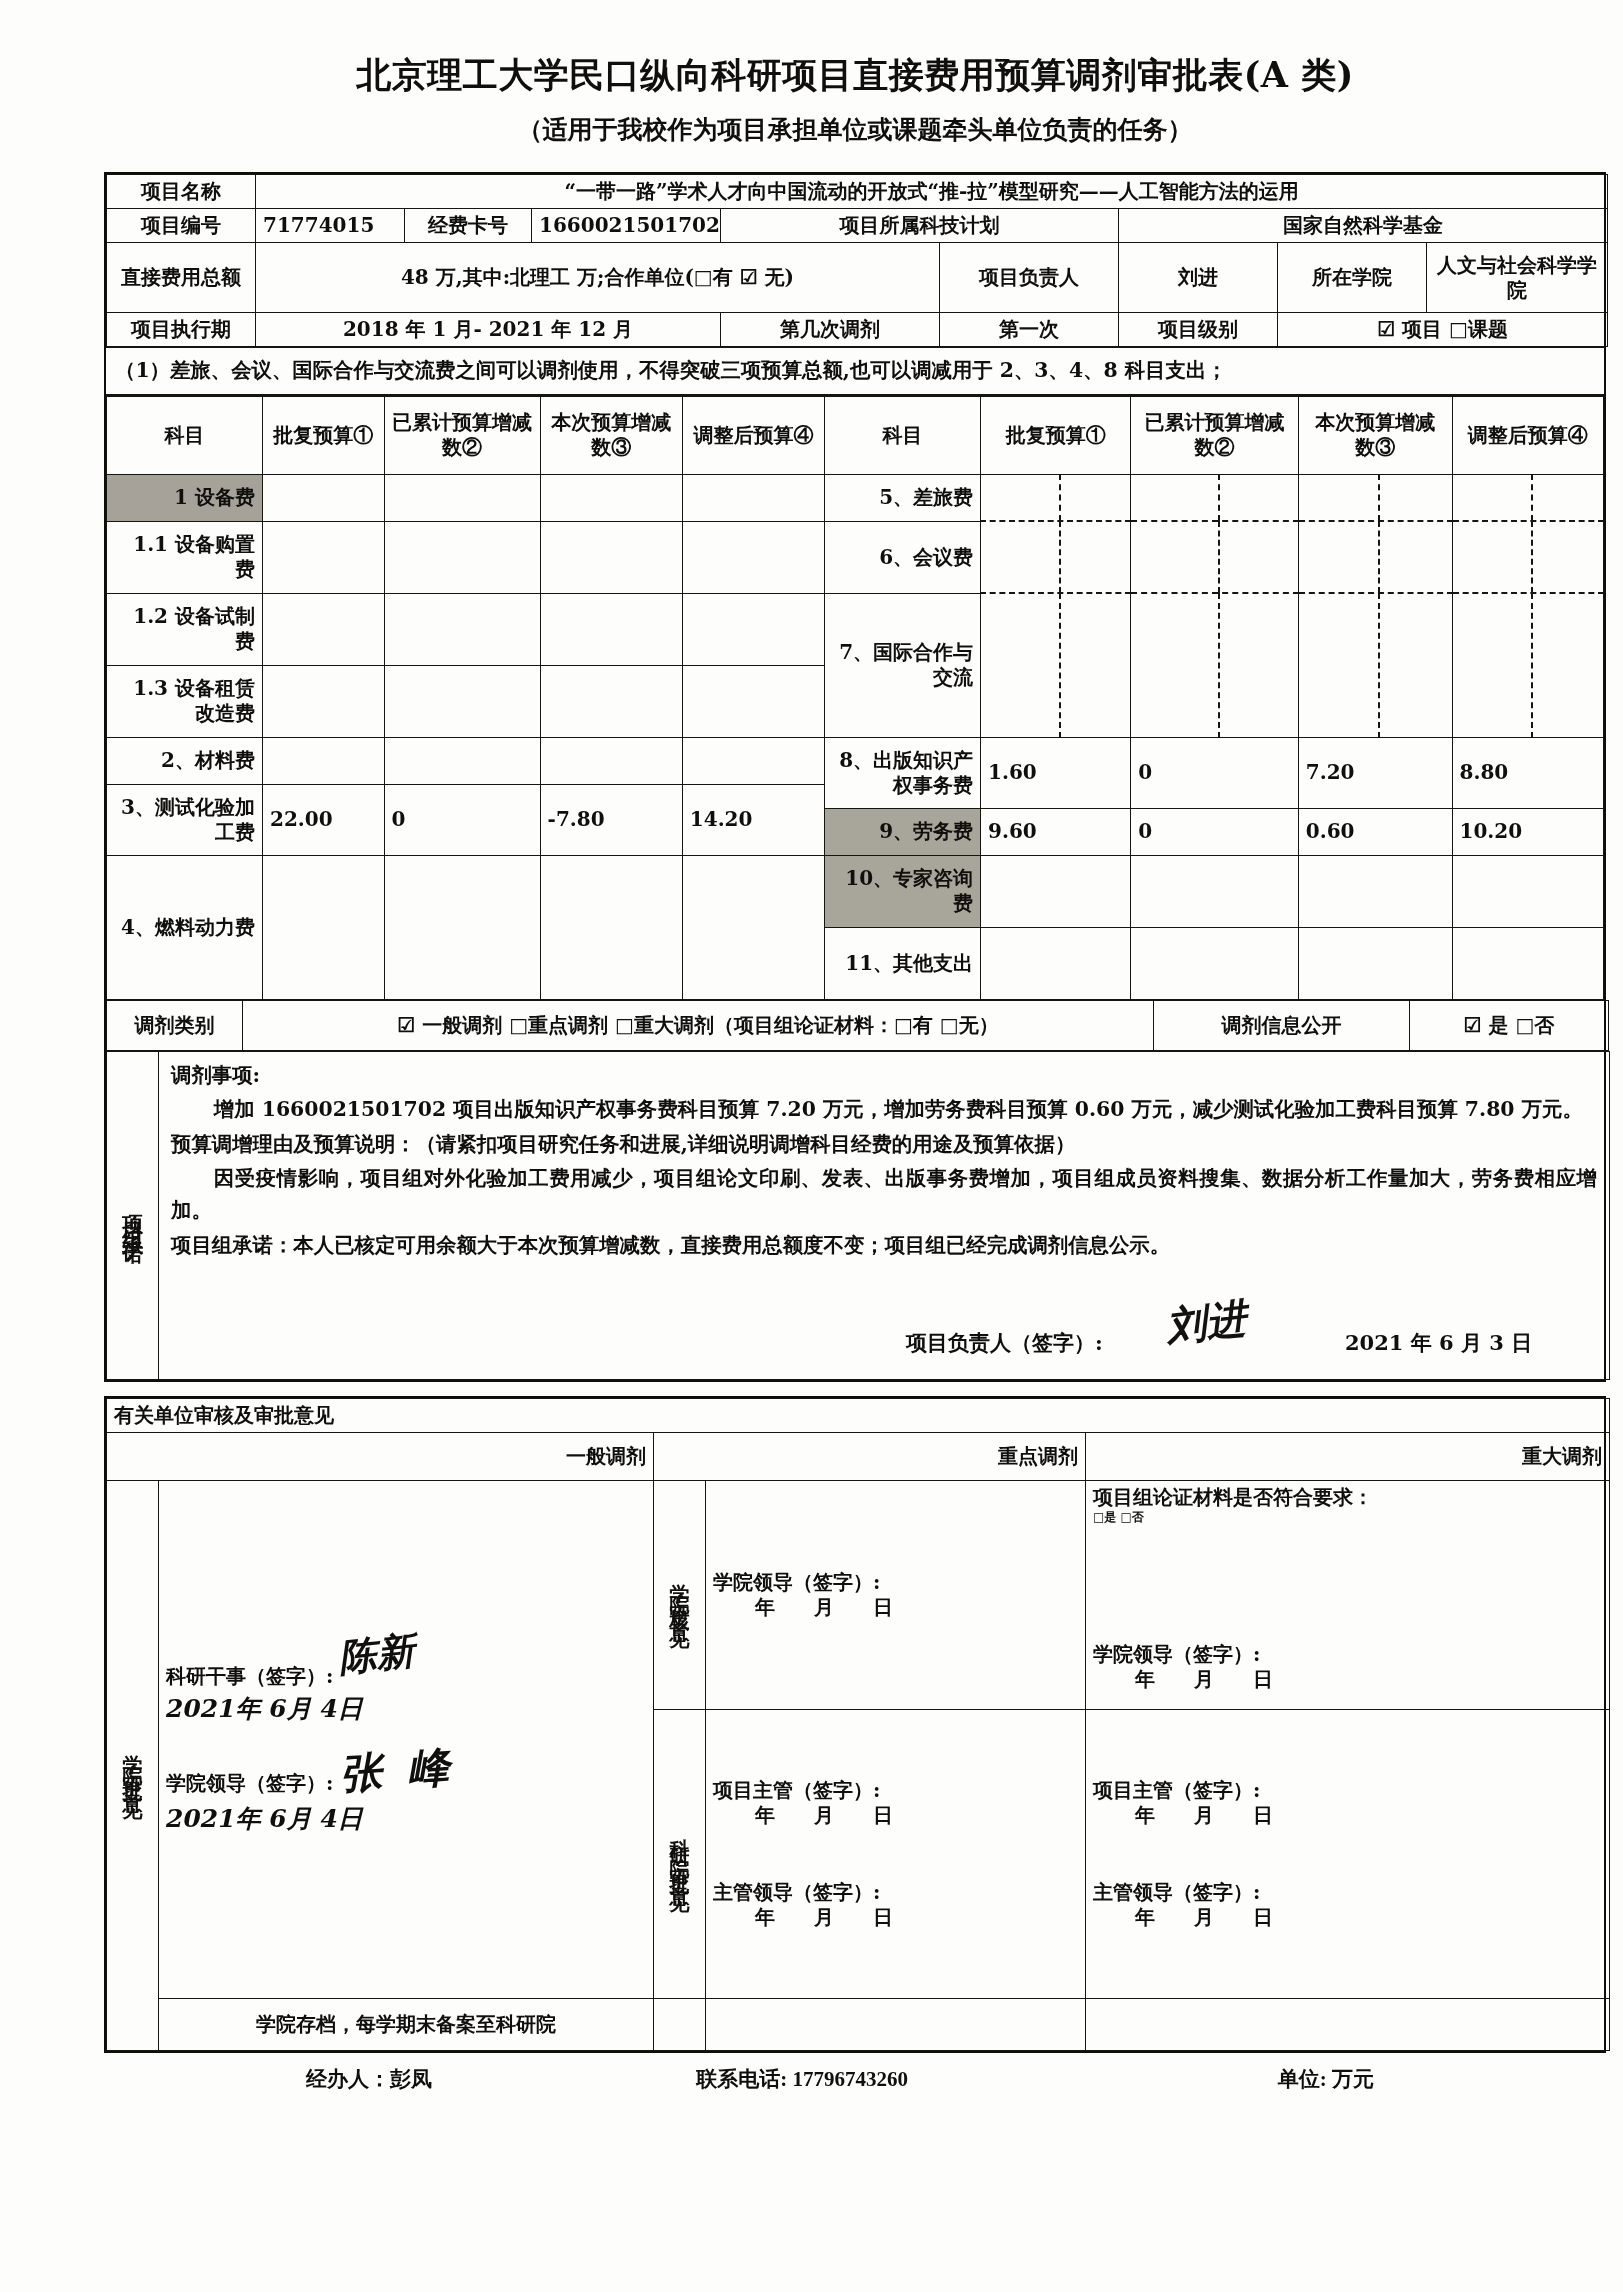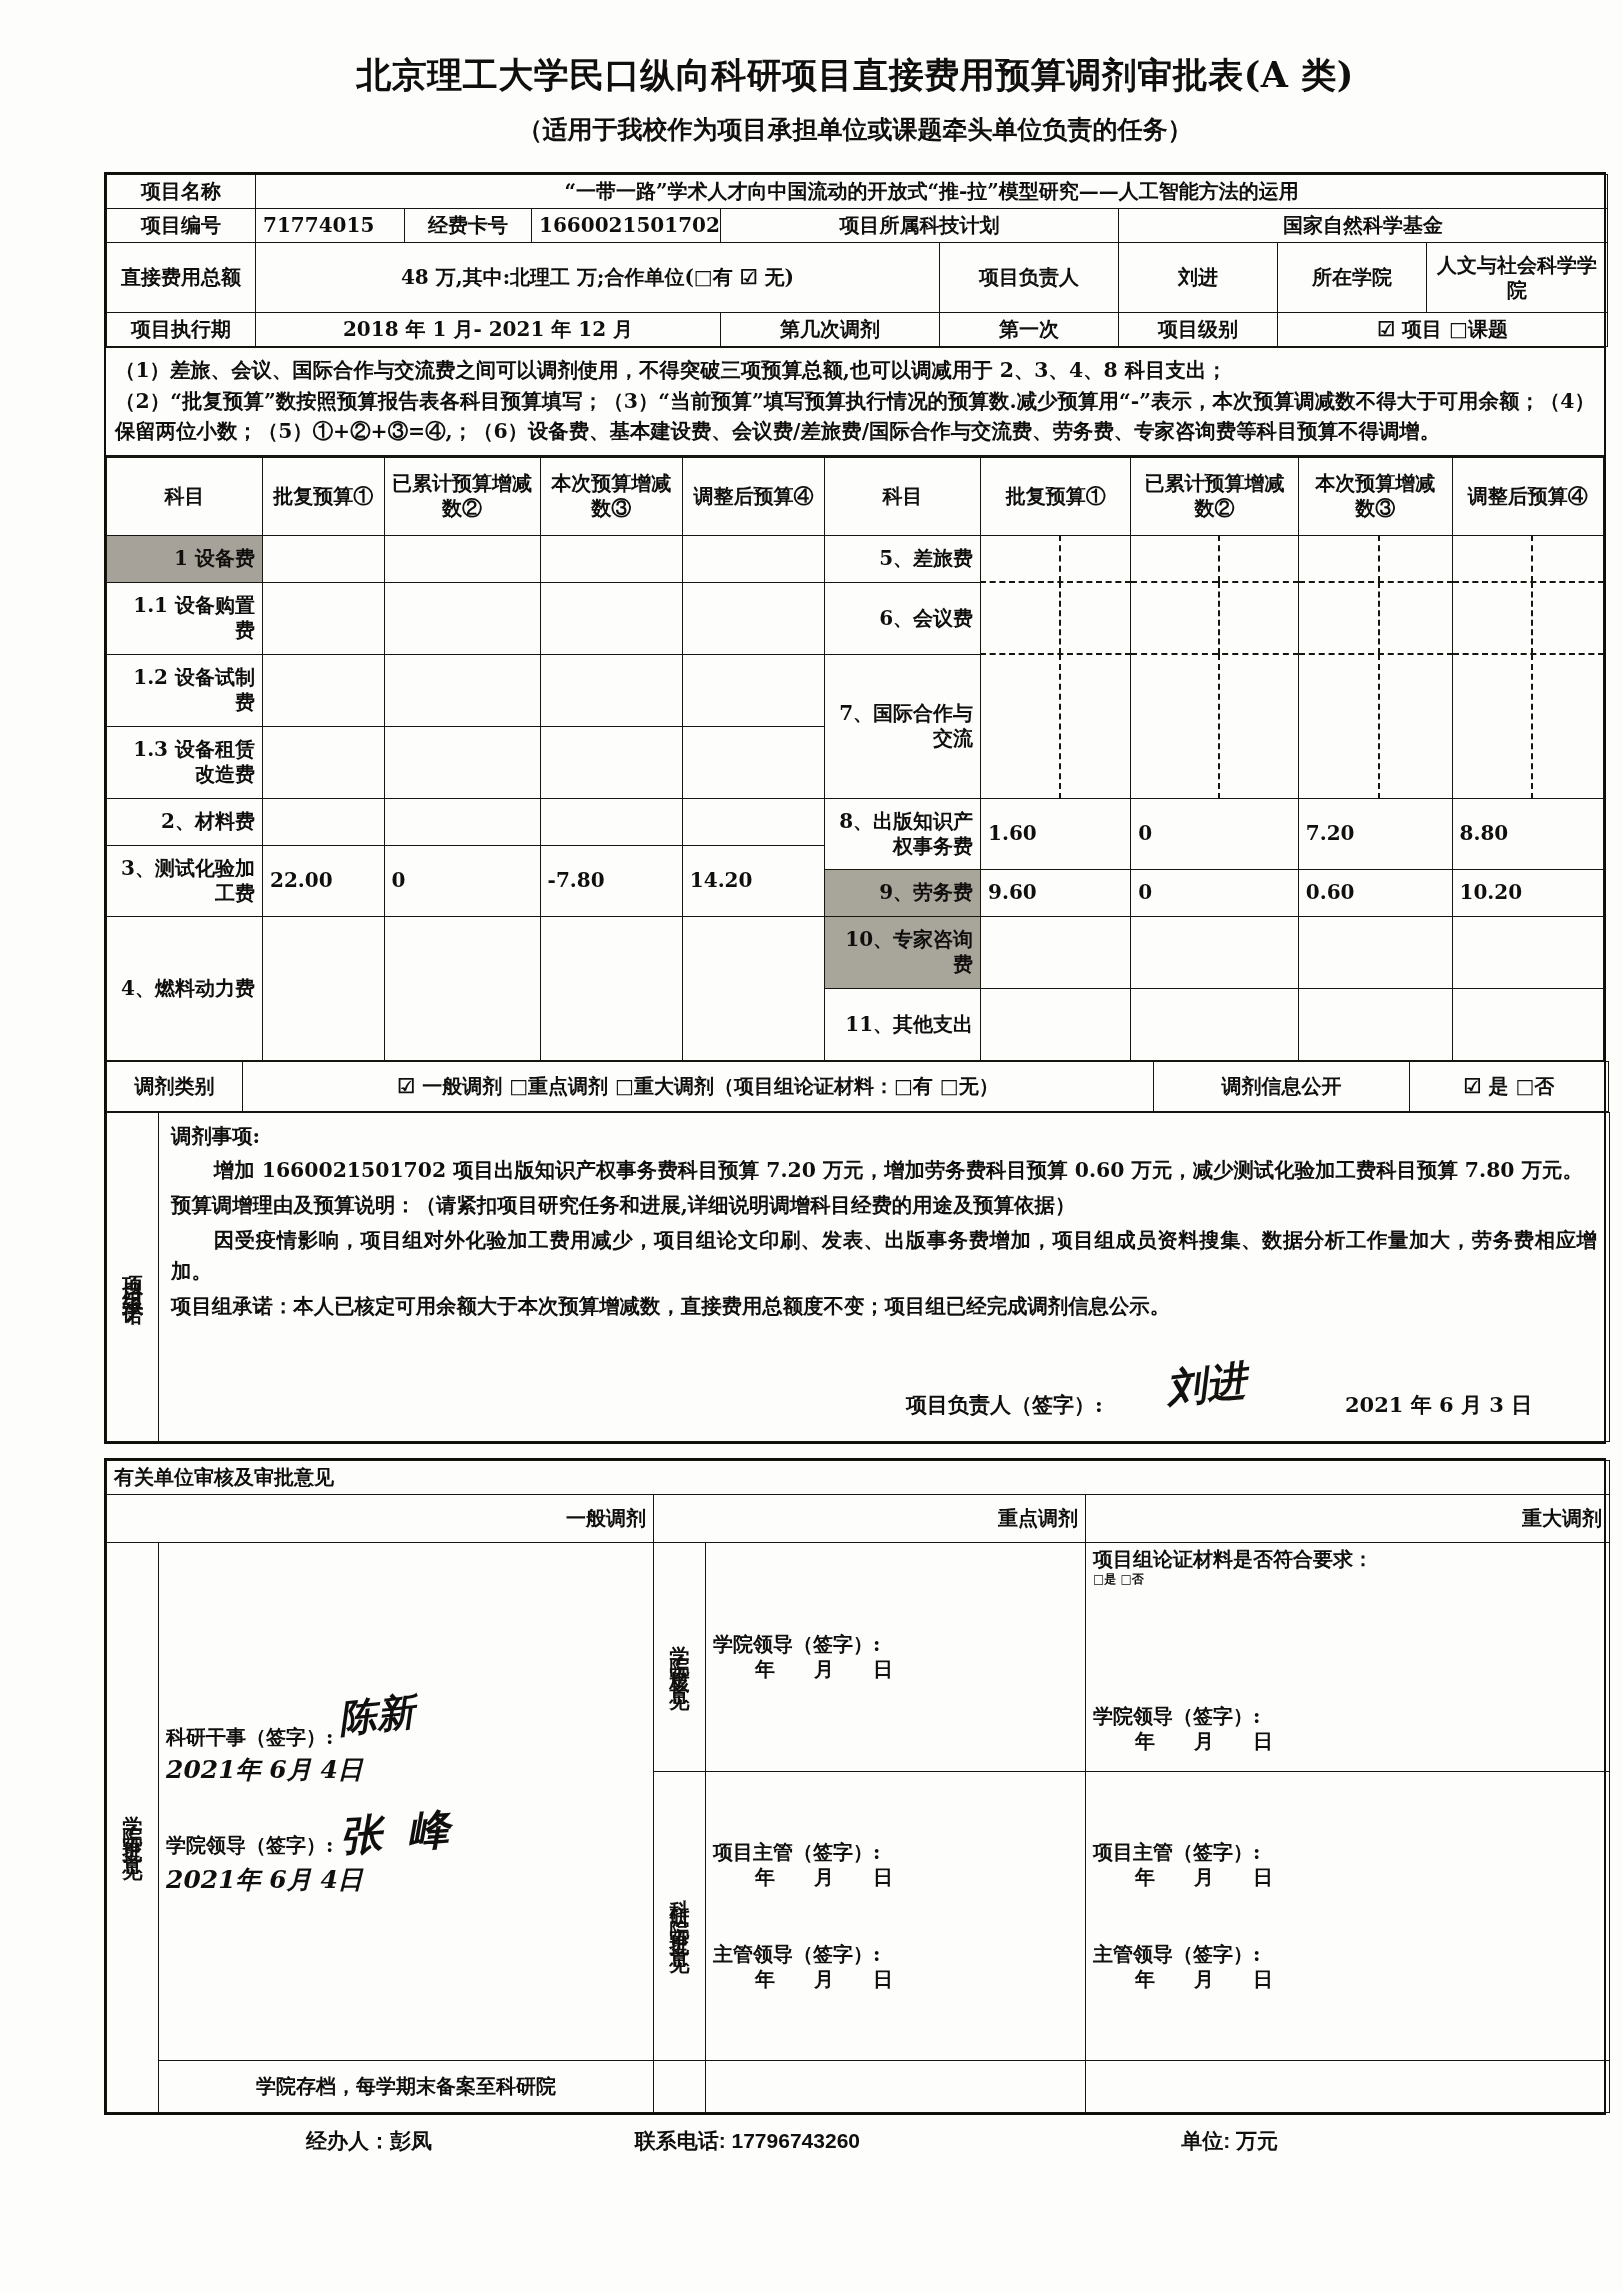--- a/index.html
+++ b/index.html
@@ -113,21 +113,22 @@
   }
   .hs-name { font-size: 38px; display:inline-block; transform: rotate(-6deg) translateY(-16px); }
   .hs-name2 { font-size: 42px; display:inline-block; transform: rotate(-4deg) translateY(-6px); letter-spacing: 26px; }
   .hs-date { font-size: 25px; }
   .archive { text-align:center; font-size: 21px; font-weight:700; }
 
   
   .footer {
     width: 1502px; margin: 12px auto 0;
     display:flex; font-size: 21px; font-weight: 700;
-    font-family: Liberation Sans, sans-serif;
+    font-family: Liberation Serif, serif;
+    gap: 48px;
   }
   .footer > div { }
   .f1 { width: 328px; text-align:right; }
   .f2 { width: 428px; text-align:right; }
   .f3 { width: 418px; text-align:right; }
 </style>
 </head>
 <body>
 
 <div class="page">
@@ -178,21 +179,20 @@
         <td class="ctr">第几次调剂</td>
         <td class="ctr">第一次</td>
         <td class="ctr">项目级别</td>
         <td class="ctr" colspan="2">☑ 项目 □课题</td>
       </tr>
     </tbody>
       </table>
 
     <div class="notes" style="border-top:1.6px solid #17150f; border-bottom:2.2px solid #17150f;">
       <p>（1）差旅、会议、国际合作与交流费之间可以调剂使用，不得突破三项预算总额,也可以调减用于 2、3、4、8 科目支出；</p>
-      <p>（2）“批复预算”数按照预算报告表各科目预算填写；（3）“当前预算”填写预算执行情况的预算数.减少预算用“-”表示，本次预算调减数不得大于可用余额；（4）保留两位小数；（5）①+②+③=④,；（6）设备费、基本建设费、会议费/差旅费/国际合作与交流费、劳务费、专家咨询费等科目预算不得调增。</p>
     </div>
 
     <table class="grid budget">
       <colgroup>
         <col style="width:136px">
           <col style="width:106px">
           <col style="width:136px">
         <col style="width:124px">
           <col style="width:124px">
         <col style="width:136px">

